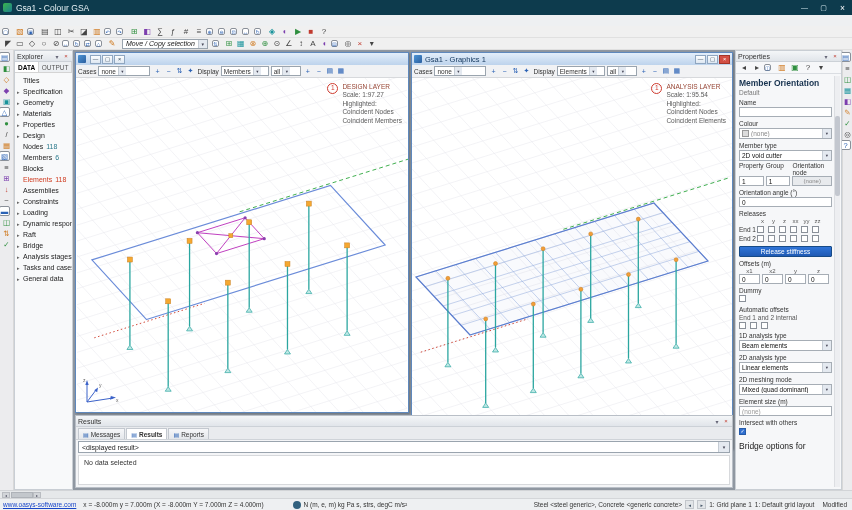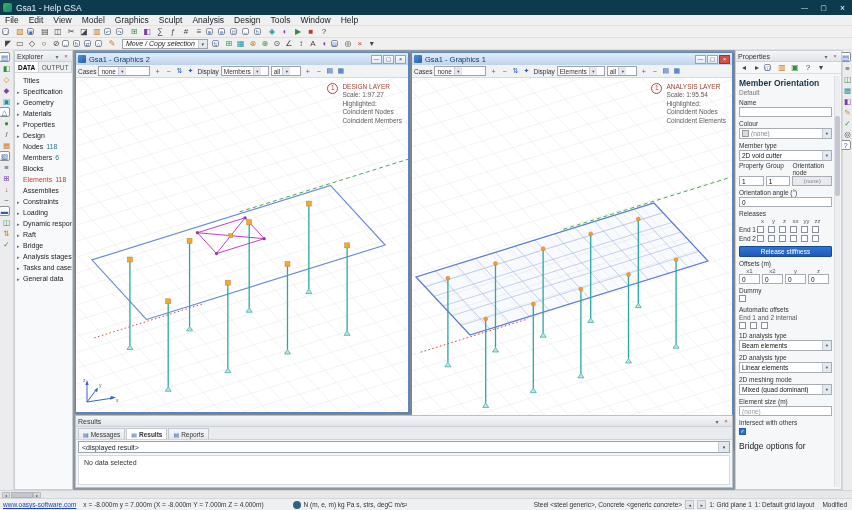--- a/index.html
+++ b/index.html
@@ -119,41 +119,27 @@
 .sbtn{width:9px;height:9px;border:1px solid #c2c6cb;background:#e2e5e8;display:flex;align-items:center;justify-content:center;font-size:5px;color:#456;flex:none}
 .state{margin-left:5px;padding-right:2px}
 </style>
 </head>
 <body>
 
 <div id="app">
 
   <header class="titlebar">
     <span class="appicon"></span>
-    <span class="apptitle">Gsa1 - Help GSA</span>
+    <span class="apptitle">Gsa1 - Colour GSA</span>
     <span class="tspacer"></span>
     <span class="wc">—</span>
     <span class="wc">▢</span>
     <span class="wc close">×</span>
   </header>
 
-  <nav class="menubar">
-
-  <span class="mitem">File</span>
-      <span class="mitem">Edit</span>
-      <span class="mitem">View</span>
-      <span class="mitem">Model</span>
-      <span class="mitem">Graphics</span>
-      <span class="mitem">Sculpt</span>
-      <span class="mitem">Analysis</span>
-      <span class="mitem">Design</span>
-      <span class="mitem">Tools</span>
-      <span class="mitem">Window</span>
-      <span class="mitem">Help</span>
-    </nav>
 
   <div class="tbar" id="tbar1">
 
   <span class="ticon cb">
         <i>▢</i>
       </span>
       <span class="ticon co">
         <i>▧</i>
       </span>
       <span class="ticon cb">
@@ -531,21 +517,20 @@
           <span class="tcount"></span>
         </div>
       </div>
   </aside>
 
   <div id="workspace">
 
     <section class="gwin" id="gwin1">
       <div class="wtitle">
         <span class="wicon"></span>
-        <span class="wname">Gsa1 - Graphics 2</span>
         <span class="wbtn">—</span>
         <span class="wbtn">▢</span>
         <span class="wbtn wclose">×</span>
       </div>
       <div class="wtoolbar">
         <span class="lbl">Cases</span>
         <span class="wcombo" style="width:52px">
           <i>none</i>
             <b>▾</b>
         </span>

